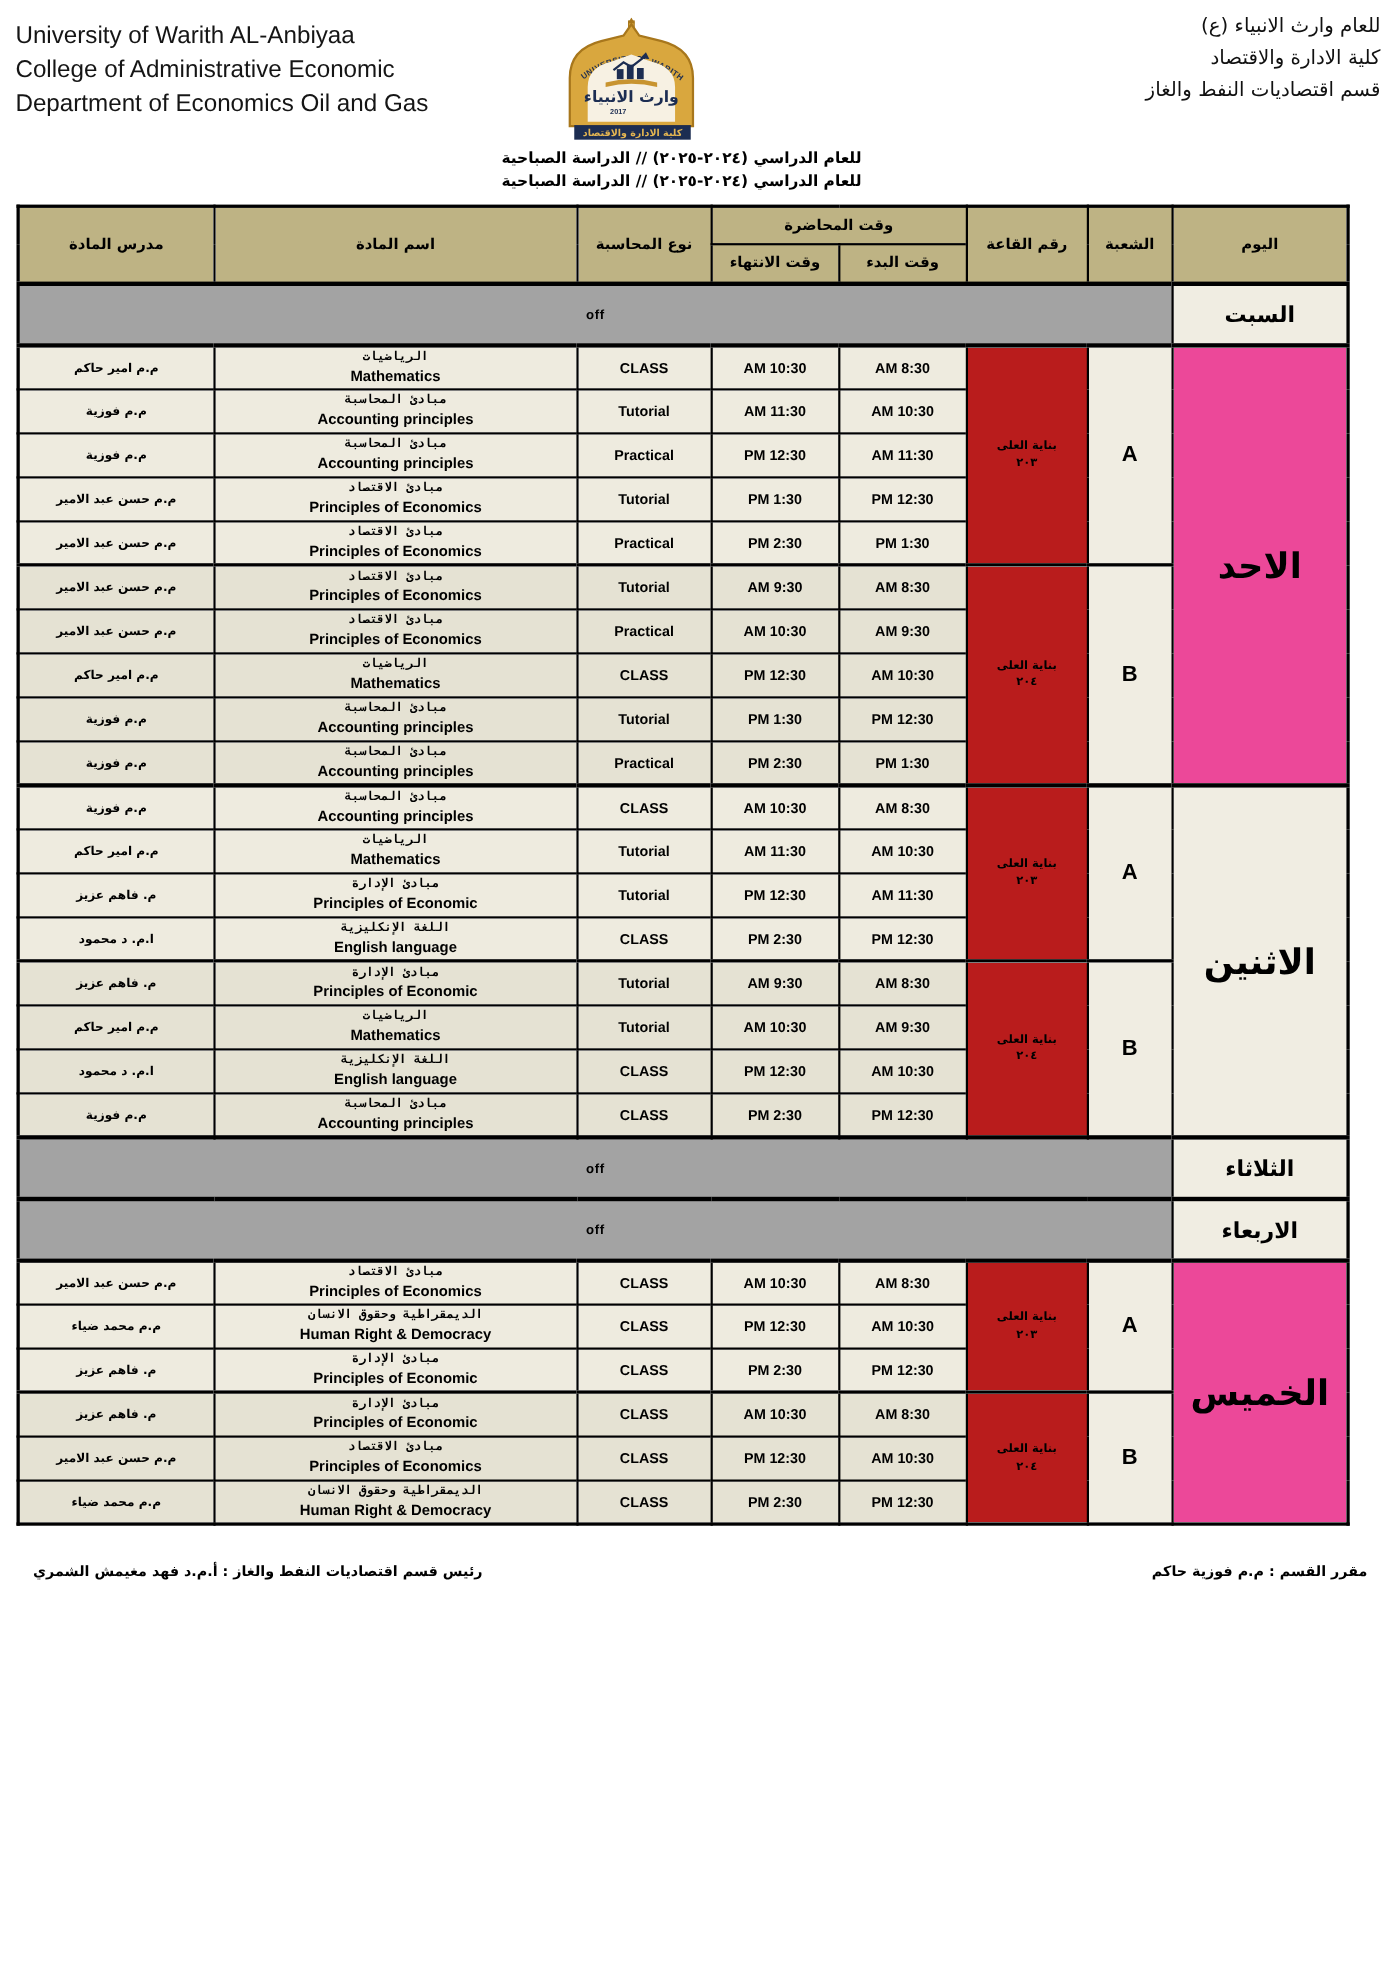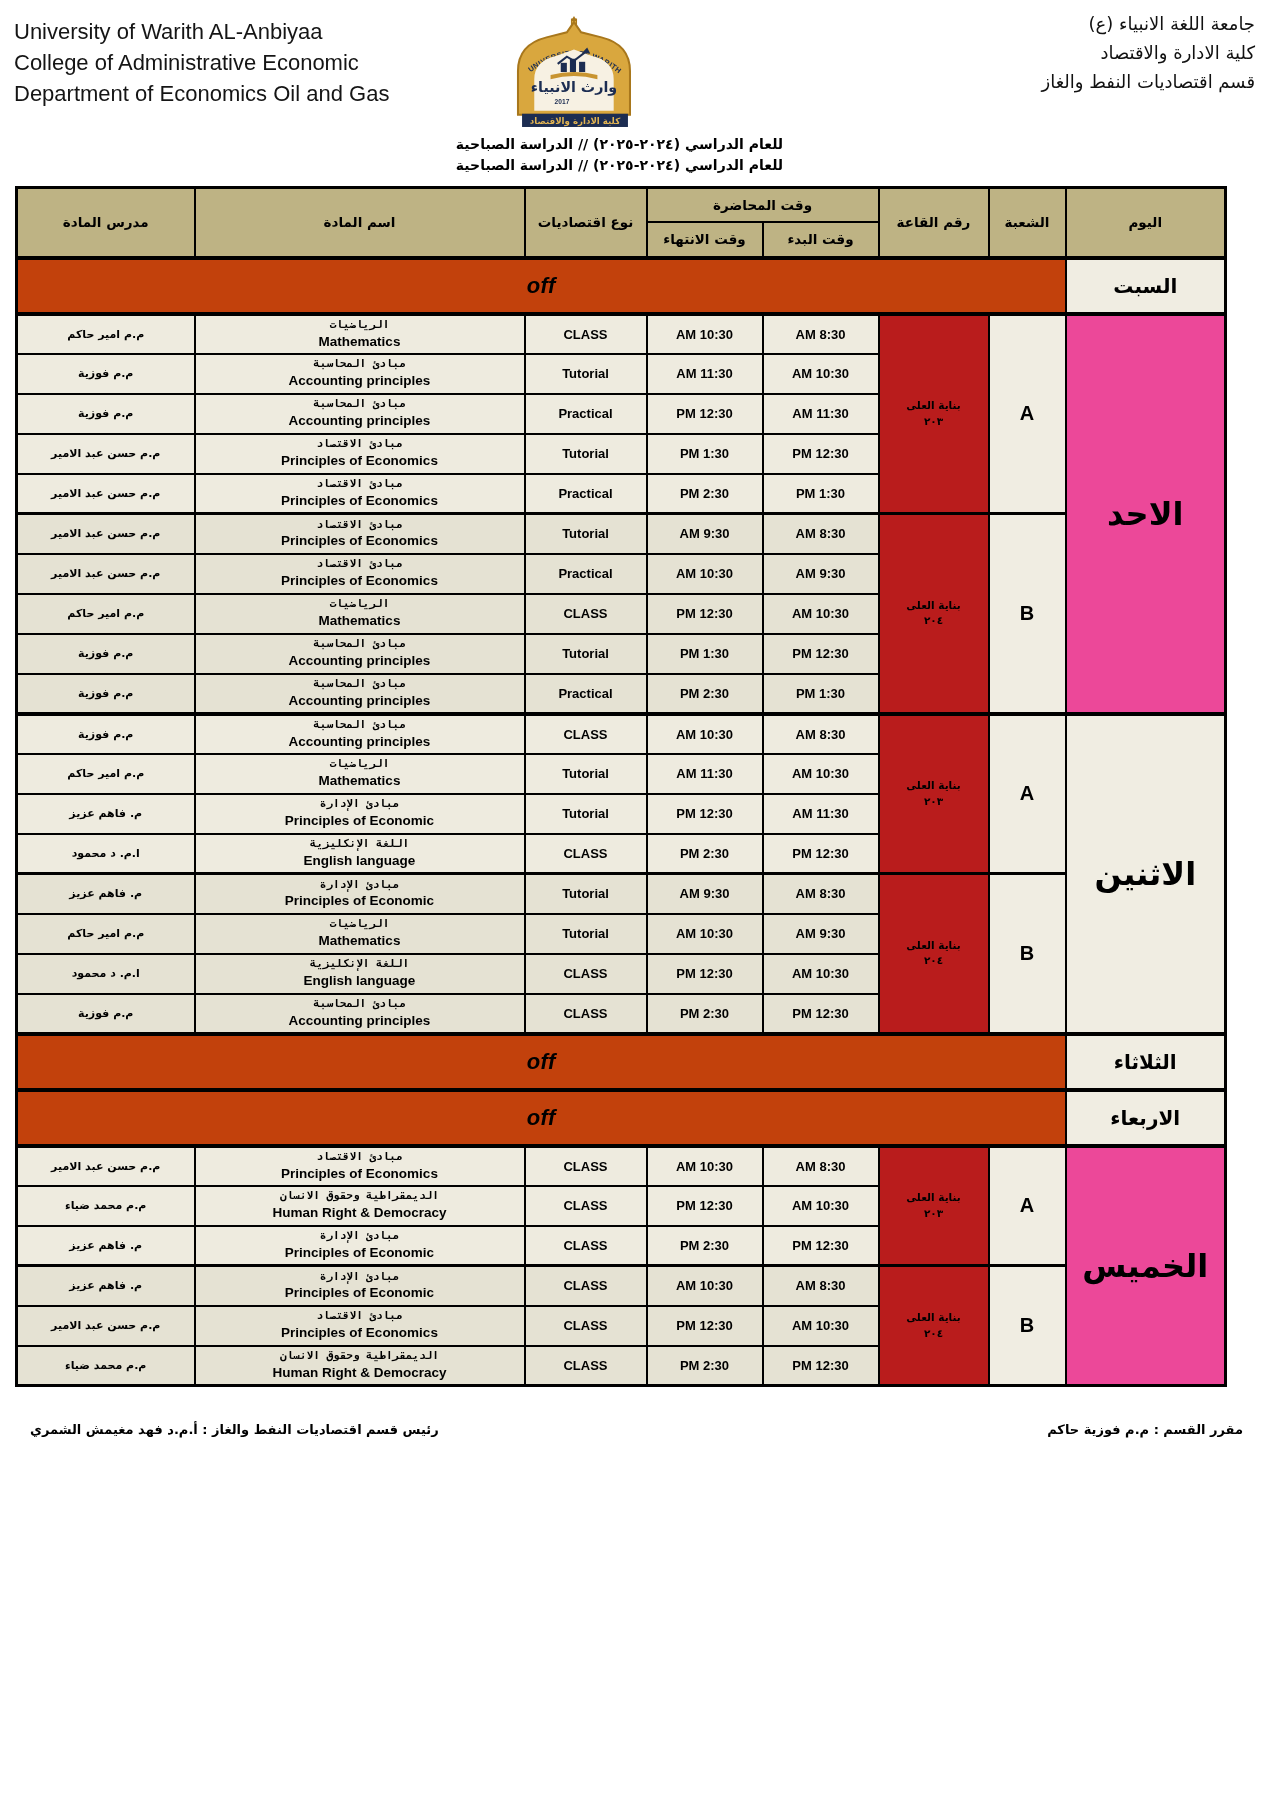--- a/index.html
+++ b/index.html
@@ -18,21 +18,21 @@
            direction:rtl;table-layout:fixed;border:3px solid #000;}
   table.tt th,table.tt td{border:2px solid #000;text-align:center;vertical-align:middle;
            padding:0 2px;overflow:hidden;}
   table.tt th{background:#beb384;font-family:"DejaVu Sans",sans-serif;font-weight:bold;font-size:13.5px;}
   tr.h1{height:34px;} tr.h2{height:36px;}
   tr.lec{height:40px;} tr.offr{height:56px;}
   td.day{font-family:"DejaVu Sans",sans-serif;font-weight:bold;background:#f0ede2;}
   td.day.small{font-size:20px;}
   td.day.big{font-size:32px;}
   td.day.olive{background:#ec4899;}
-  td.off-td{background:#c2410c;font-weight:bold;font-size:22px;letter-spacing:.5px;font-style:italic;}
+  td.off-td{background:#a3a3a3;font-weight:bold;font-size:12px;letter-spacing:.5px;}
   td.sec{font-size:20px;font-weight:bold;background:#f0ede2;}
   td.room{font-family:"DejaVu Sans",sans-serif;font-weight:bold;font-size:10.5px;
           line-height:1.5;background:#b91c1c;}
   td.timec,td.typec{font-weight:bold;font-size:13px;}
   td.subj{padding:1px 2px;}
   .sub-ar{font-family:Liberation Mono, monospace;font-weight:bold;font-size:11px;line-height:1.35;}
   .sub-en{font-weight:bold;font-size:13.5px;line-height:1.3;}
   td.teach{font-family:"DejaVu Sans",sans-serif;font-weight:bold;font-size:11px;}
   tr.tone-a td.body{background:#eeebdf;}
   tr.tone-b td.body{background:#e5e2d3;}
@@ -72,21 +72,21 @@
       <polygon points="92,31 95,37 87,36" fill="#1c2d52"></polygon>
       <path d="M56,58 Q79,52 102,58 L102,62 Q79,56 56,62 Z" fill="#c89430"></path>
       <text x="79" y="75" text-anchor="middle" font-size="14" font-weight="bold" fill="#1c2d52" font-family="DejaVu Sans, sans-serif">وارث الانبياء</text>
       <text x="60" y="86" font-size="6.5" font-weight="bold" fill="#1c2d52">2017</text>
       <rect x="28" y="96" width="104" height="13" fill="#1c2d52"></rect>
       <text x="80" y="106" text-anchor="middle" font-size="8.5" font-weight="bold" fill="#e3b552" font-family="DejaVu Sans, sans-serif">كلية الادارة والاقتصاد</text>
     </svg>
   </div>
 
   <div class="hdr-right">
-    <div>جامعة اللغة الانبياء (ع)</div>
+    <div>للعام وارث الانبياء (ع)</div>
     <div>كلية الادارة والاقتصاد</div>
     <div>قسم اقتصاديات النفط والغاز</div>
   </div>
 
   <div class="titles">
     <div>للعام الدراسي (٢٠٢٤-٢٠٢٥) // الدراسة الصباحية</div>
     <div>للعام الدراسي (٢٠٢٤-٢٠٢٥) // الدراسة الصباحية</div>
   </div>
 
   <table class="tt">
@@ -99,21 +99,21 @@
         <col style="width:122px">
       <col style="width:330px">
         <col style="width:178px">
     </colgroup>
     <thead>
       <tr class="h1">
         <th rowspan="2">اليوم</th>
         <th rowspan="2">الشعبة</th>
         <th rowspan="2">رقم القاعة</th>
         <th colspan="2">وقت المحاضرة</th>
-        <th rowspan="2">نوع اقتصاديات</th>
+        <th rowspan="2">نوع المحاسبة</th>
         <th rowspan="2">اسم المادة</th>
         <th rowspan="2">مدرس المادة</th>
       </tr>
       <tr class="h2">
         <th>وقت البدء</th>
         <th>وقت الانتهاء</th>
       </tr>
     </thead>
     <tbody>
         <tr class="offr day-first">

